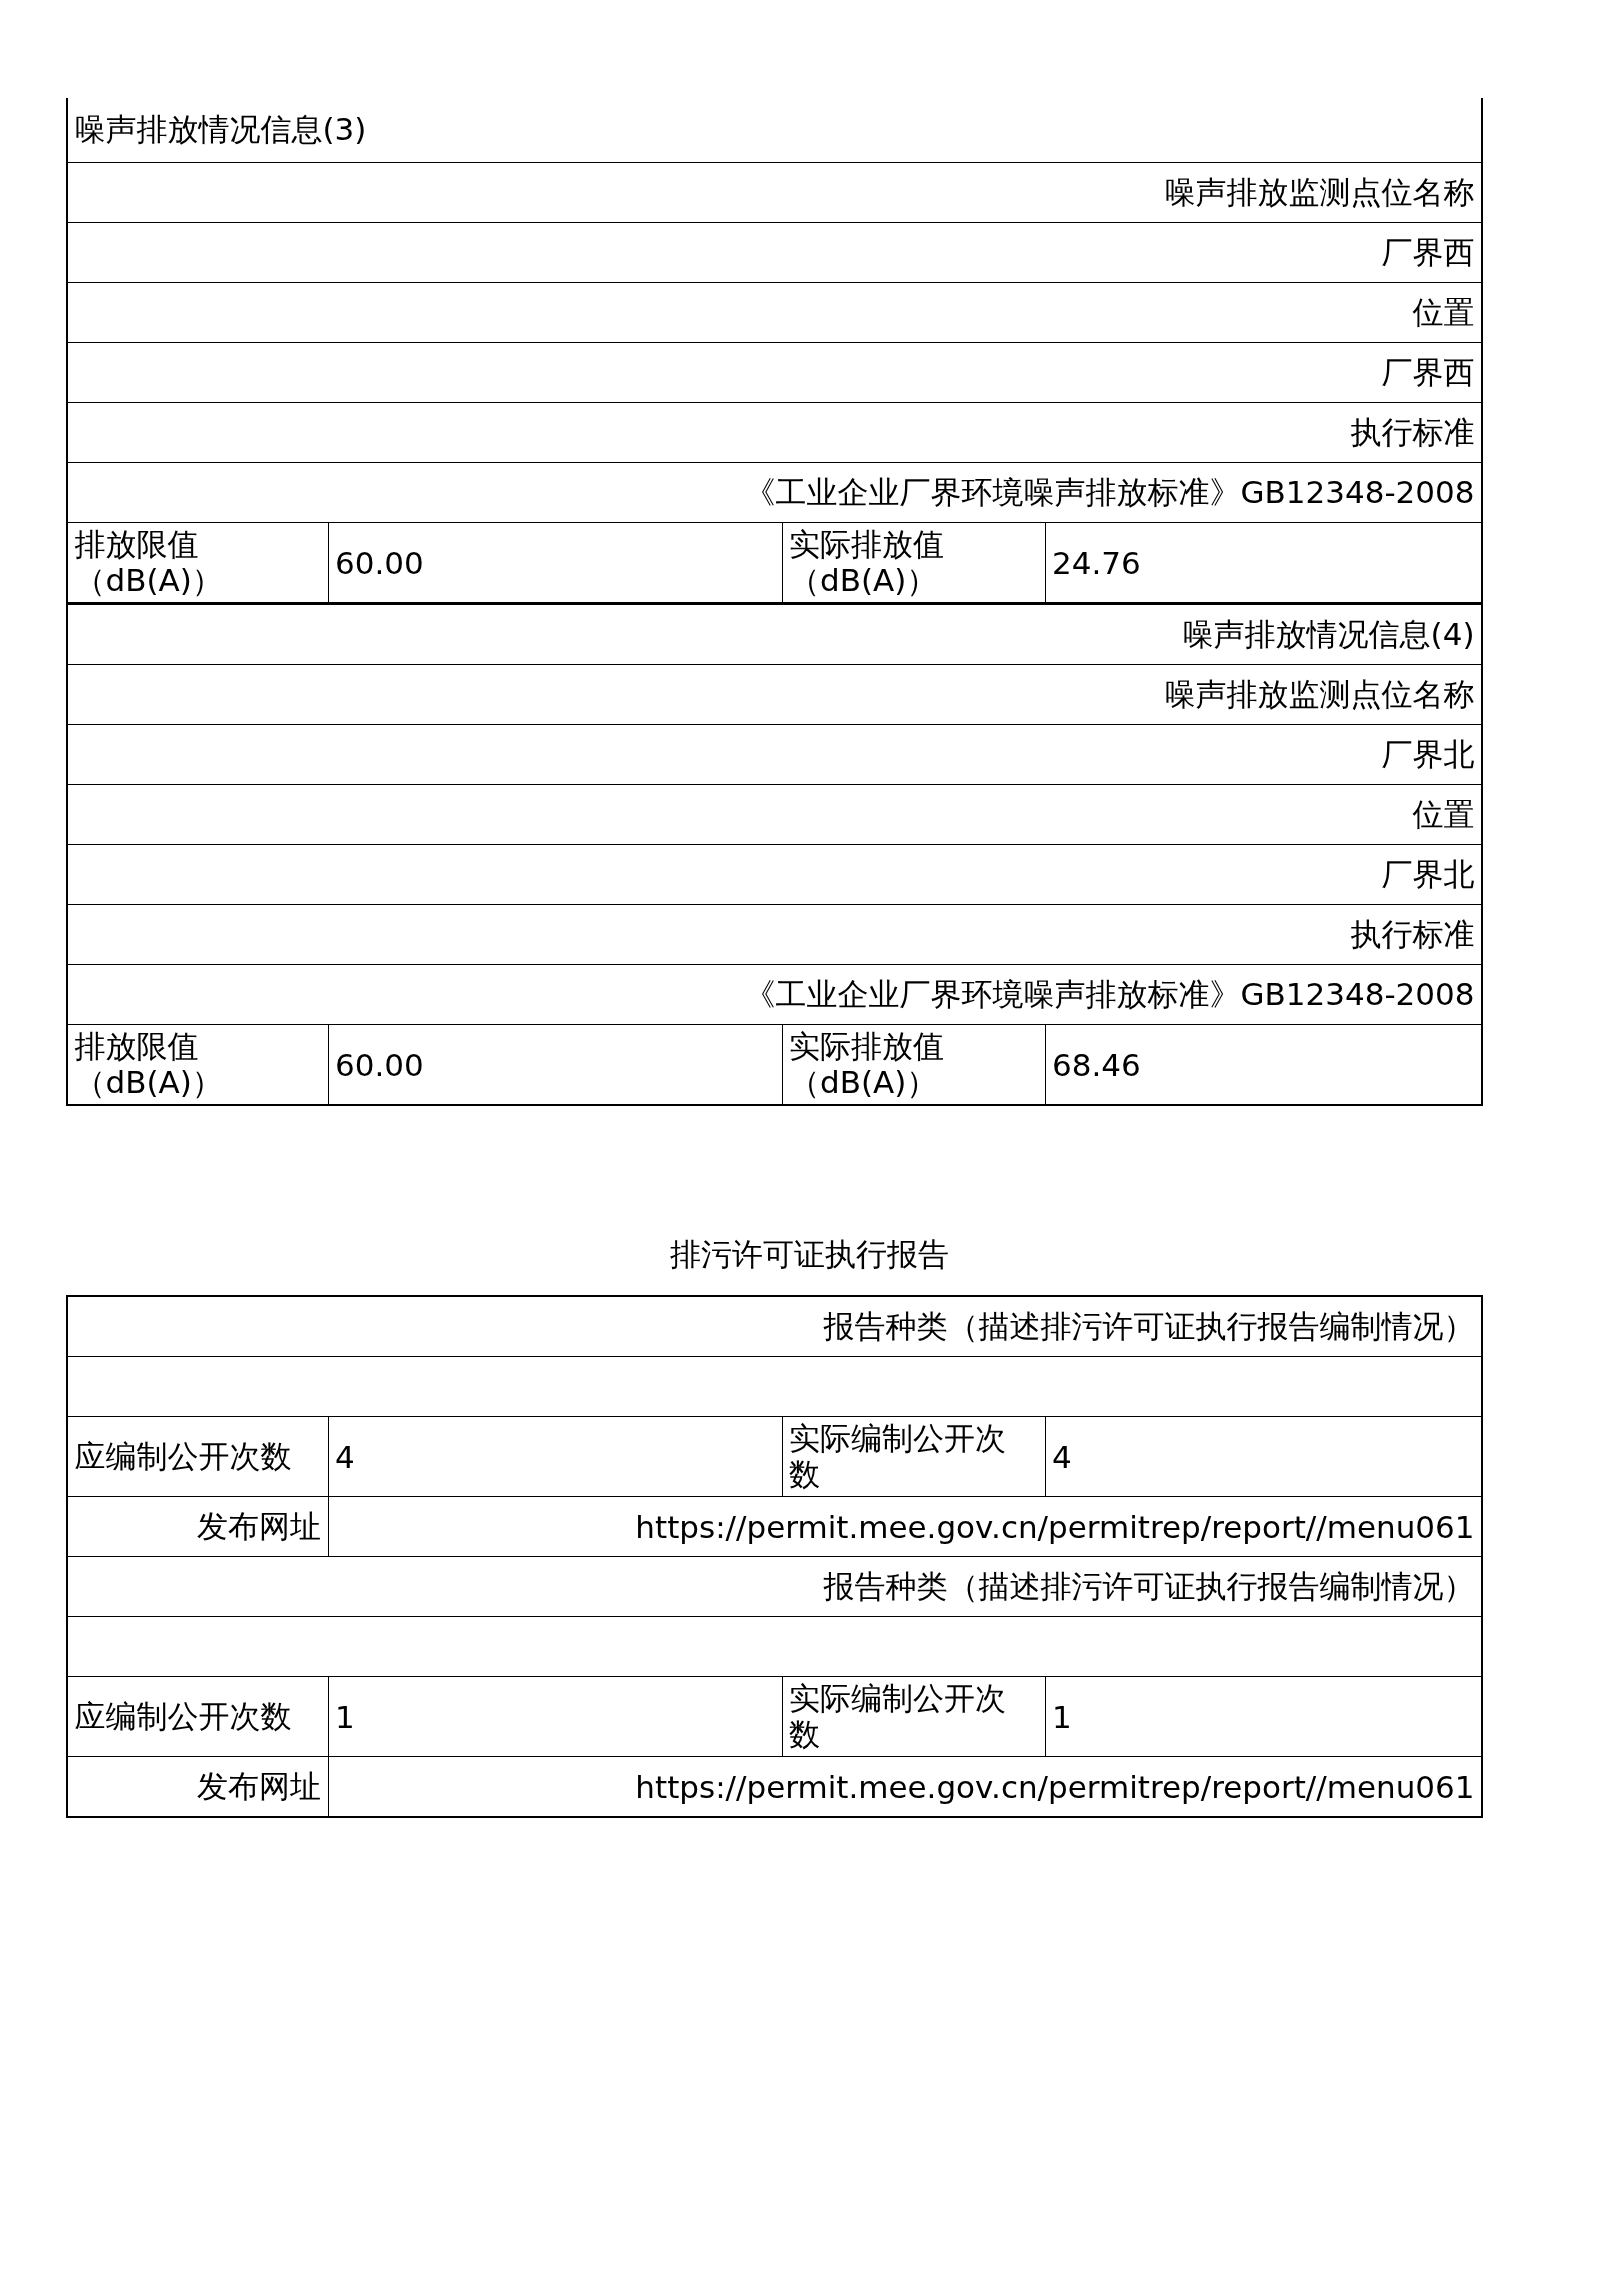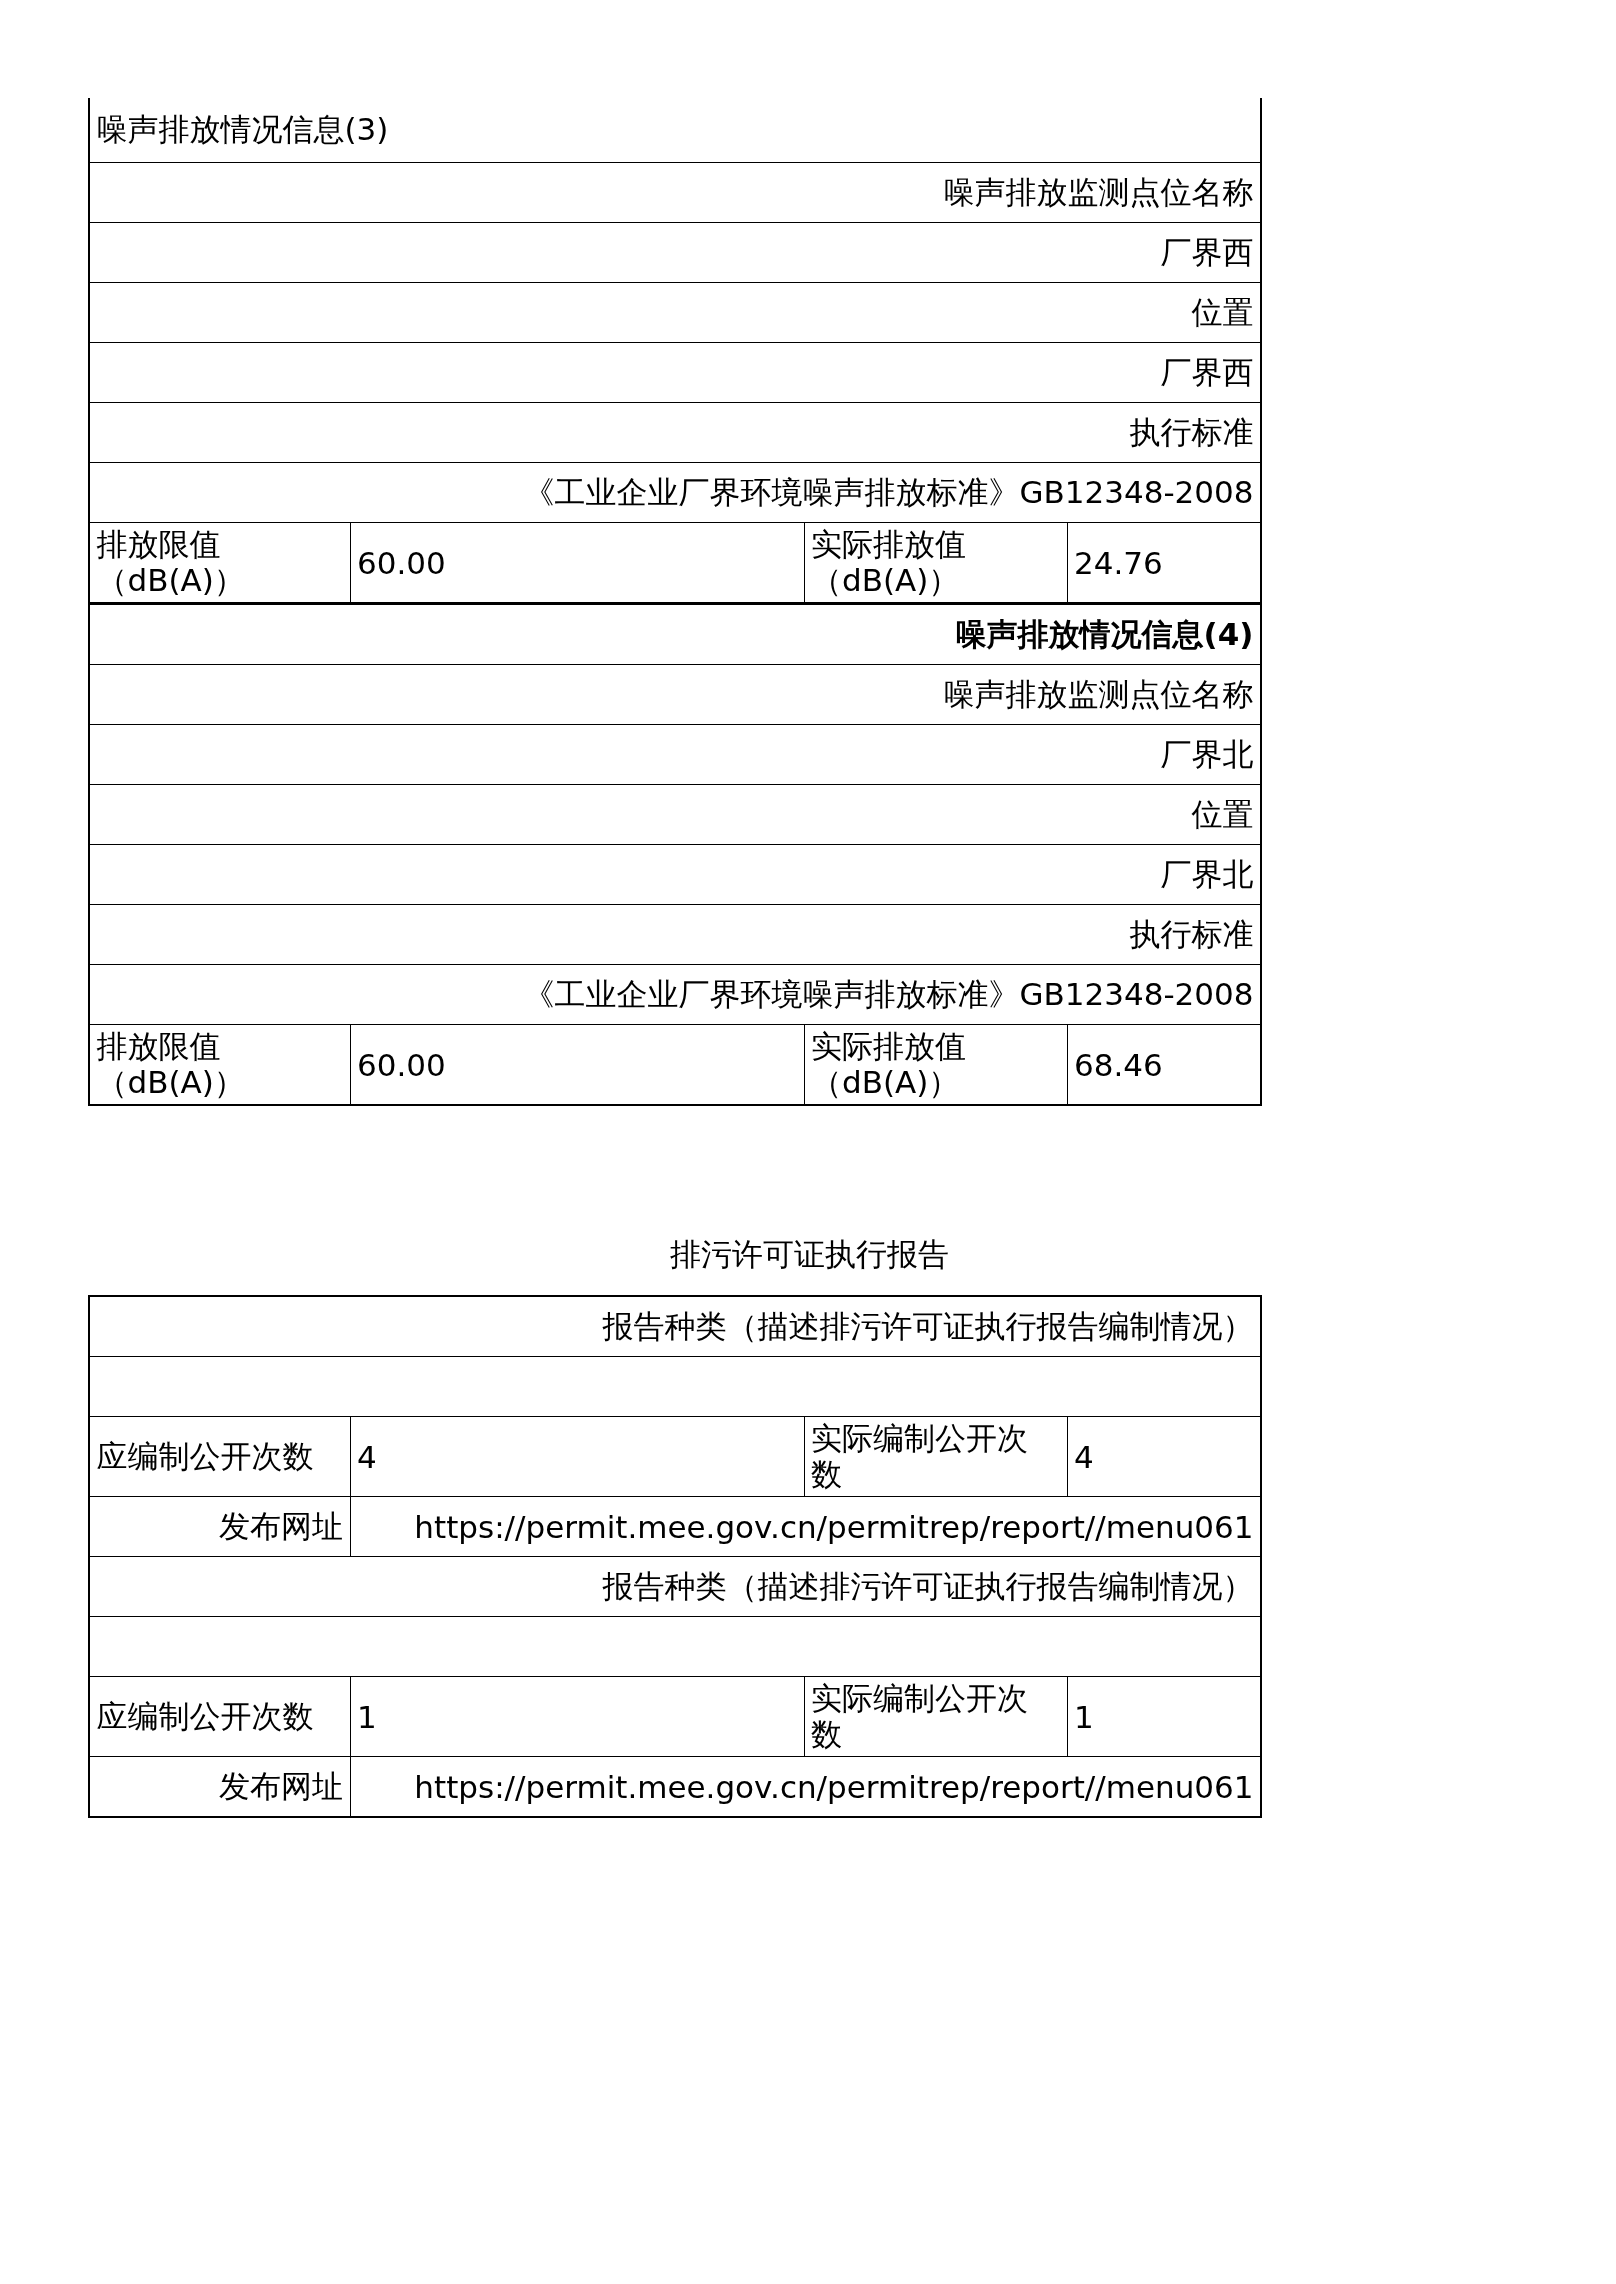--- a/index.html
+++ b/index.html
@@ -15,35 +15,35 @@
     color: #000000;
     font-size: 31px;
     font-weight: 400;
     overflow: hidden;
   }
   .doc { position: relative; width: 1617px; }
 
   table.tbl {
     border-collapse: collapse;
     table-layout: fixed;
-    width: 1174px;
-    margin-left: 88px;
+    width: 1417px;
+    margin-left: 66px;
     border: 2.2px solid #000;
   }
   table.tbl td {
     border: 1.6px solid #000;
     padding: 0 6.5px;
     vertical-align: middle;
     overflow: hidden;
   }
   
   #noise-table { border-top: 0; }
   #noise-table tr.row-first td { border-top: 0; }
 
-  tr.sec-start td { border-top-width: 3.3px; font-weight: bold; }
+  tr.sec-start td { border-top-width: 3.3px; }
 
   tr.row-first td { height: 64px; }
   tr.row-s td { height: 59px; text-align: right; }
   tr.row-d td { height: 79px; }
 
   .pre { white-space: pre-line; line-height: 1.14; }
 
   .center-title {
     width: 1417px;
     margin-left: 101px;

